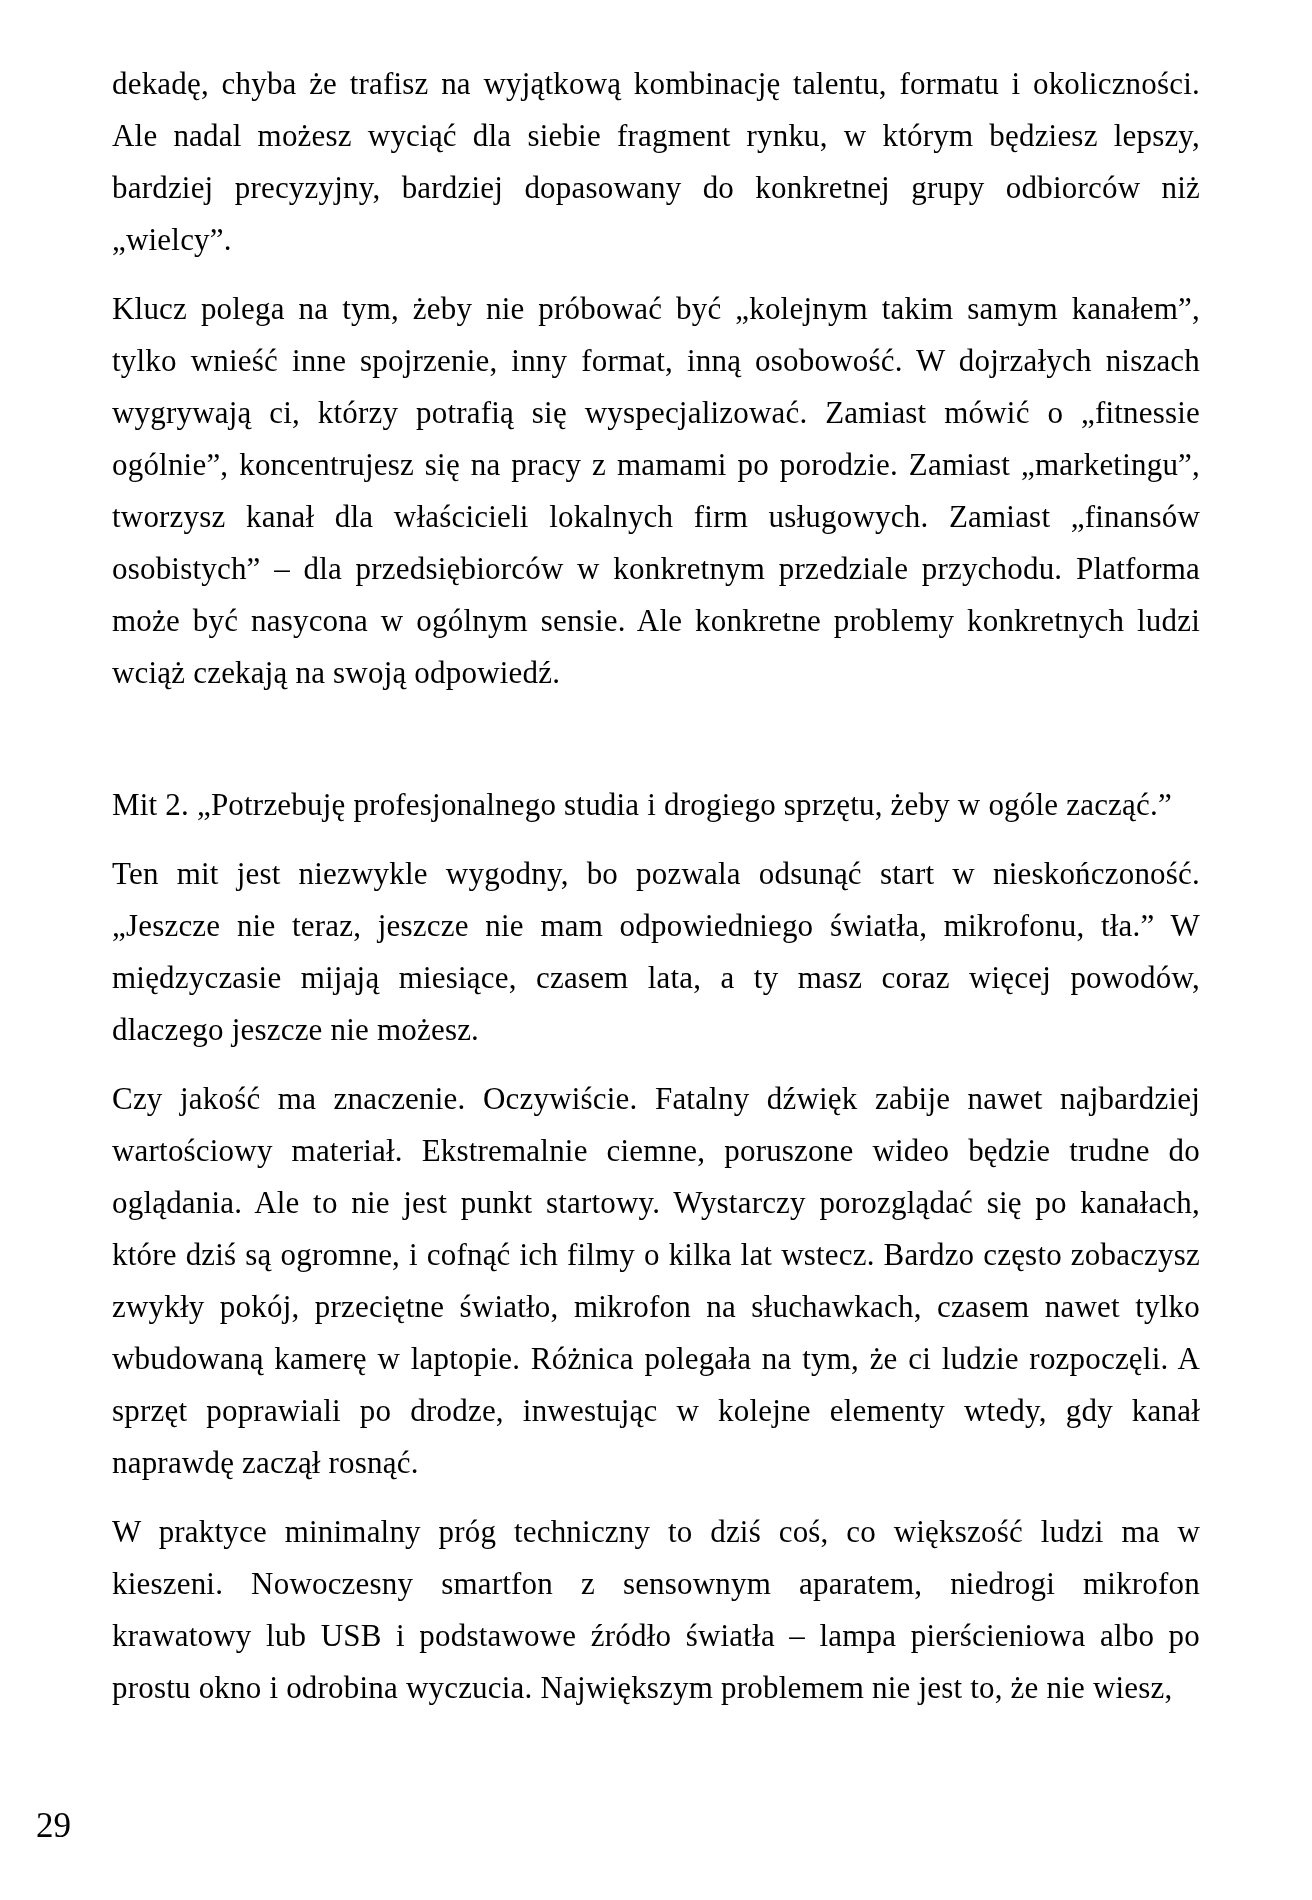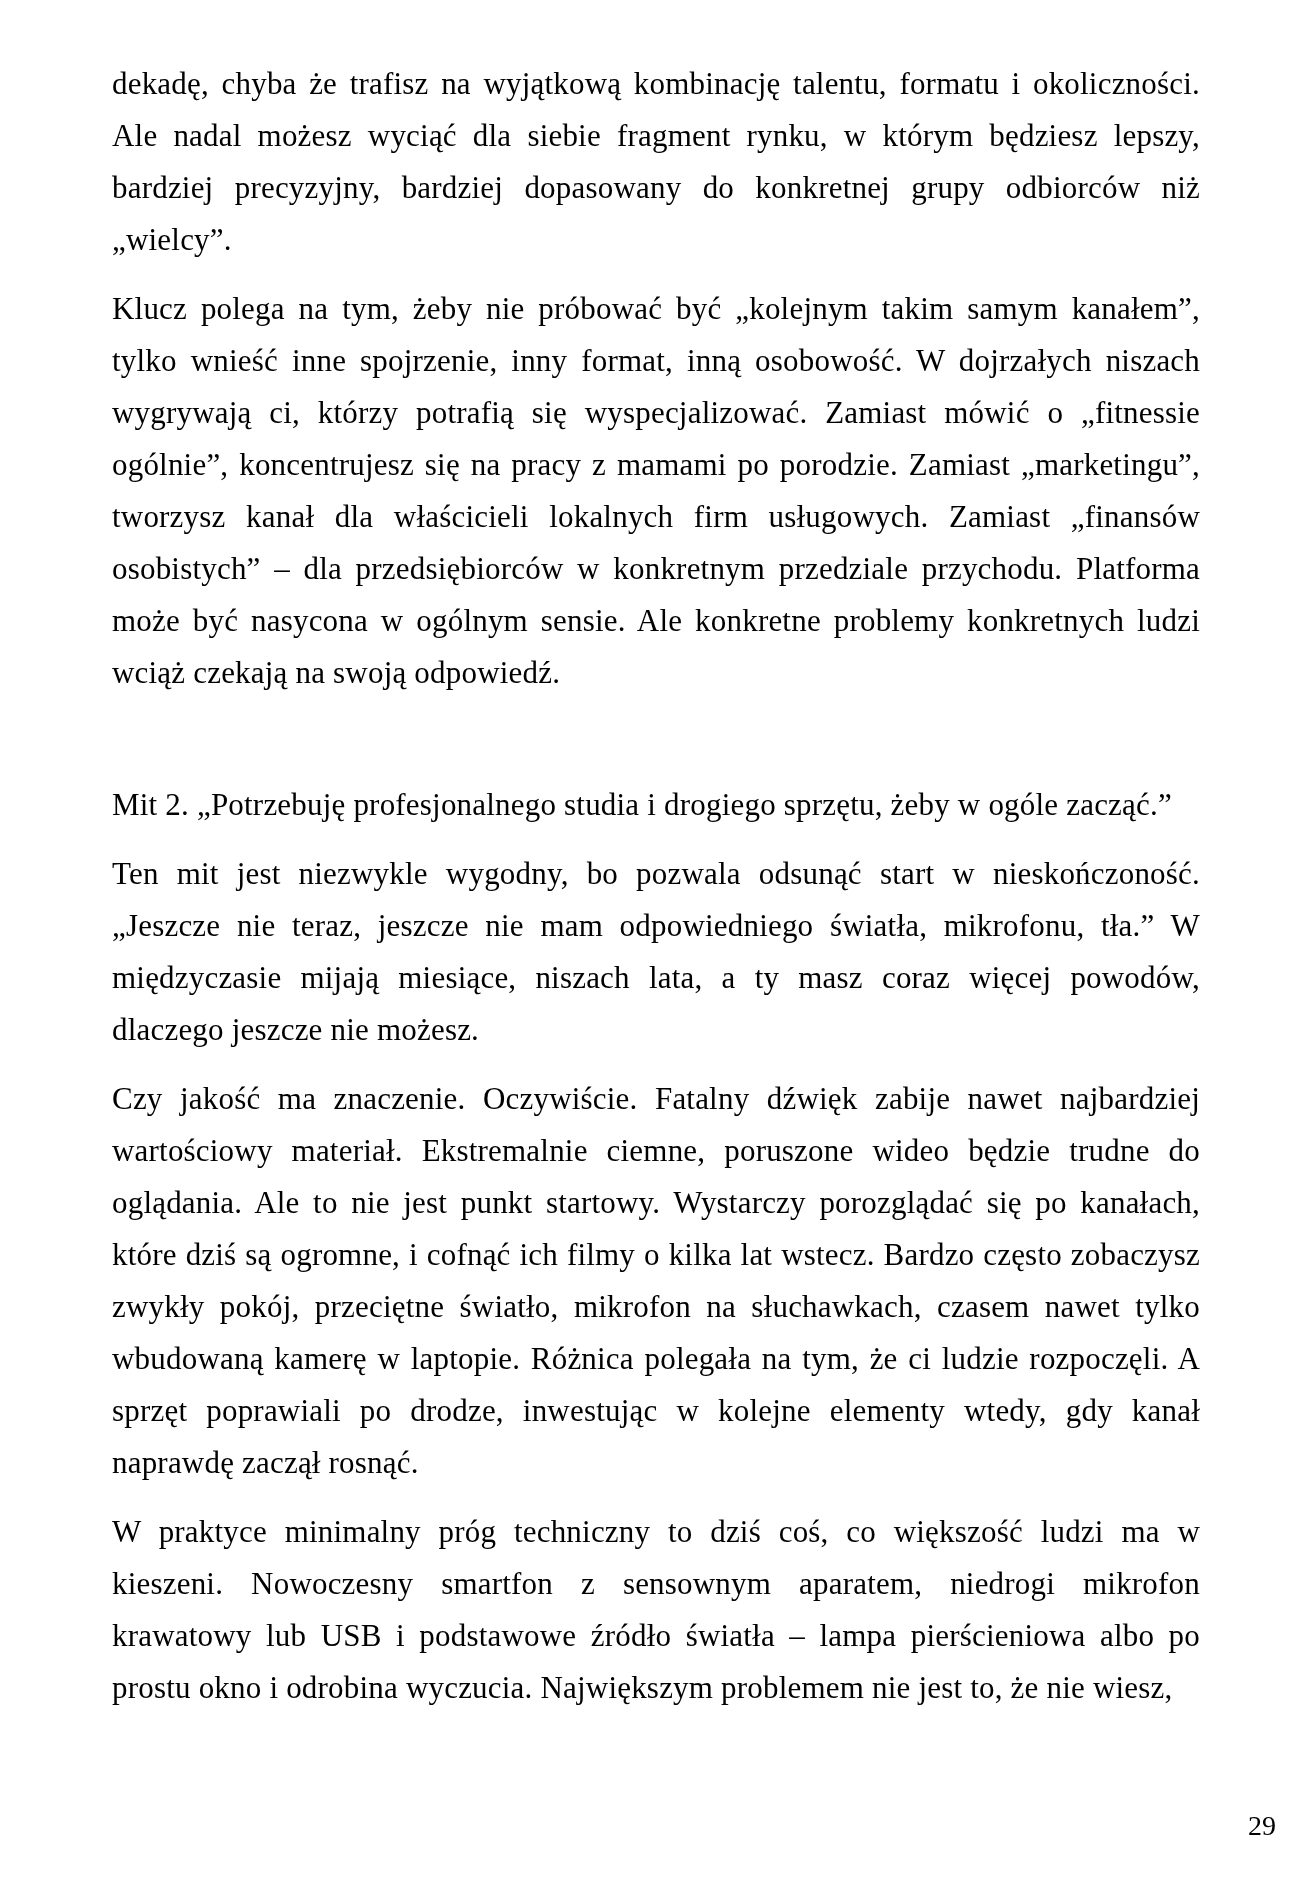--- a/index.html
+++ b/index.html
@@ -30,33 +30,33 @@
   .body-text p.section-heading {
     font-weight: normal;
     margin-top: 80px;
     margin-bottom: 17px;
   }
   .page-footer {
     position: absolute;
     top: 1800px;
     left: 0;
     width: 100%;
-    text-align: right;
-    font-size: 28px;
+    text-align: left;
+    font-size: 35px;
     line-height: 52px;
   }
 </style>
 </head>
 <body>
 
 <div class="page">
   <div class="body-text">
     <p>dekadę, chyba że trafisz na wyjątkową kombinację talentu, formatu i okoliczności. Ale nadal możesz wyciąć dla siebie fragment rynku, w którym będziesz lepszy, bardziej precyzyjny, bardziej dopasowany do konkretnej grupy odbiorców niż „wielcy”.</p>
     <p>Klucz polega na tym, żeby nie próbować być „kolejnym takim samym kanałem”, tylko wnieść inne spojrzenie, inny format, inną osobowość. W dojrzałych niszach wygrywają ci, którzy potrafią się wyspecjalizować. Zamiast mówić o „fitnessie ogólnie”, koncentrujesz się na pracy z mamami po porodzie. Zamiast „marketingu”, tworzysz kanał dla właścicieli lokalnych firm usługowych. Zamiast „finansów osobistych” – dla przedsiębiorców w konkretnym przedziale przychodu. Platforma może być nasycona w ogólnym sensie. Ale konkretne problemy konkretnych ludzi wciąż czekają na swoją odpowiedź.</p>
     <p class="section-heading">Mit 2. „Potrzebuję profesjonalnego studia i drogiego sprzętu, żeby w ogóle zacząć.”</p>
-    <p>Ten mit jest niezwykle wygodny, bo pozwala odsunąć start w nieskończoność. „Jeszcze nie teraz, jeszcze nie mam odpowiedniego światła, mikrofonu, tła.” W międzyczasie mijają miesiące, niszach lata, a ty masz coraz więcej powodów, dlaczego jeszcze nie możesz.</p>
+    <p>Ten mit jest niezwykle wygodny, bo pozwala odsunąć start w nieskończoność. „Jeszcze nie teraz, jeszcze nie mam odpowiedniego światła, mikrofonu, tła.” W międzyczasie mijają miesiące, czasem lata, a ty masz coraz więcej powodów, dlaczego jeszcze nie możesz.</p>
     <p>Czy jakość ma znaczenie. Oczywiście. Fatalny dźwięk zabije nawet najbardziej wartościowy materiał. Ekstremalnie ciemne, poruszone wideo będzie trudne do oglądania. Ale to nie jest punkt startowy. Wystarczy porozglądać się po kanałach, które dziś są ogromne, i cofnąć ich filmy o kilka lat wstecz. Bardzo często zobaczysz zwykły pokój, przeciętne światło, mikrofon na słuchawkach, czasem nawet tylko wbudowaną kamerę w laptopie. Różnica polegała na tym, że ci ludzie rozpoczęli. A sprzęt poprawiali po drodze, inwestując w kolejne elementy wtedy, gdy kanał naprawdę zaczął rosnąć.</p>
     <p>W praktyce minimalny próg techniczny to dziś coś, co większość ludzi ma w kieszeni. Nowoczesny smartfon z sensownym aparatem, niedrogi mikrofon krawatowy lub USB i podstawowe źródło światła – lampa pierścieniowa albo po prostu okno i odrobina wyczucia. Największym problemem nie jest to, że nie wiesz,</p>
   </div>
   <div class="page-footer">
     <span>29</span>
   </div>
 </div>
 
 </body></html>

